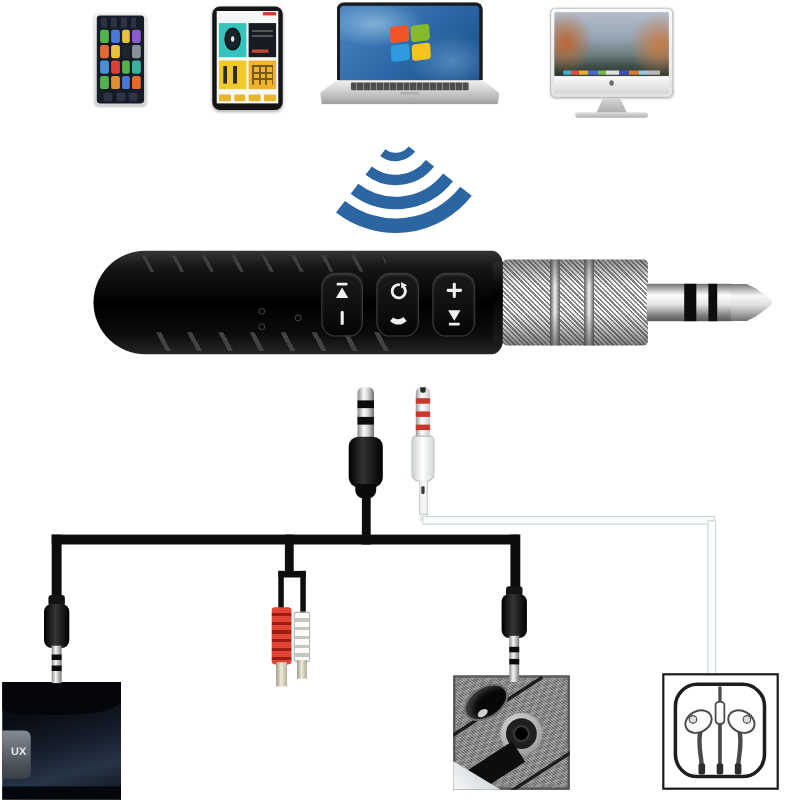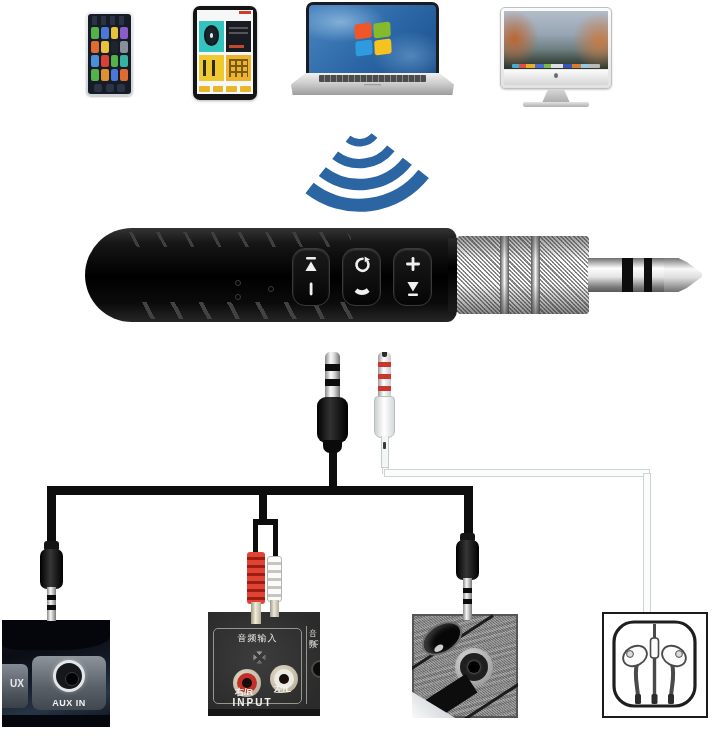--- a/index.html
+++ b/index.html
@@ -345,49 +345,23 @@
   <div class="abs rca-red-body"></div>
   <div class="abs rca-red-tip"></div>
   <div class="abs rca-white-body"></div>
   <div class="abs rca-white-tip"></div>
 
   <div class="panel aux-panel">
     <div class="aux-topband"></div>
     <div class="aux-frag">
       <span>UX</span>
     </div>
-    <div class="aux-main">
-      <div class="aux-socket"></div>
-      <div class="aux-label">AUX IN</div>
-    </div>
     <div class="aux-bottomband"></div>
   </div>
 
-  <div class="panel rca-panel">
-    <div class="rca-box">
-      <div class="rca-toplabel">音频输入</div>
-      <div class="rca-screw"></div>
-      <div class="rca-sock rca-cream" style="left:19px;top:40px;">
-        <div class="rca-ring-red"></div>
-        <div class="rca-hole"></div>
-      </div>
-      <div class="rca-sock rca-cream" style="left:56px;top:36px;">
-        <div class="rca-ring-white"></div>
-        <div class="rca-hole"></div>
-      </div>
-      <div class="rca-chlabel" style="left:21px;top:57px;">右/R</div>
-      <div class="rca-chlabel" style="left:60px;top:54px;">左/L</div>
-    </div>
-    <div class="rca-input">INPUT</div>
-    <div class="rca-divider"></div>
-    <div class="rca-part1">音频</div>
-    <div class="rca-part2">PC</div>
-    <div class="rca-jackpart"></div>
-    <div class="rca-bottom"></div>
-  </div>
 
   <div class="panel jack-panel">
     <div class="jp-band" style="left:-20px;top:30px;width:110px;height:3px;"></div>
     <div class="jp-band" style="left:10px;top:86px;width:140px;height:3px;"></div>
     <div class="jp-oval"></div>
     <div class="jp-socket-outer">
       <div class="jp-socket-ring">
         <div class="jp-socket-hole"></div>
       </div>
     </div>

